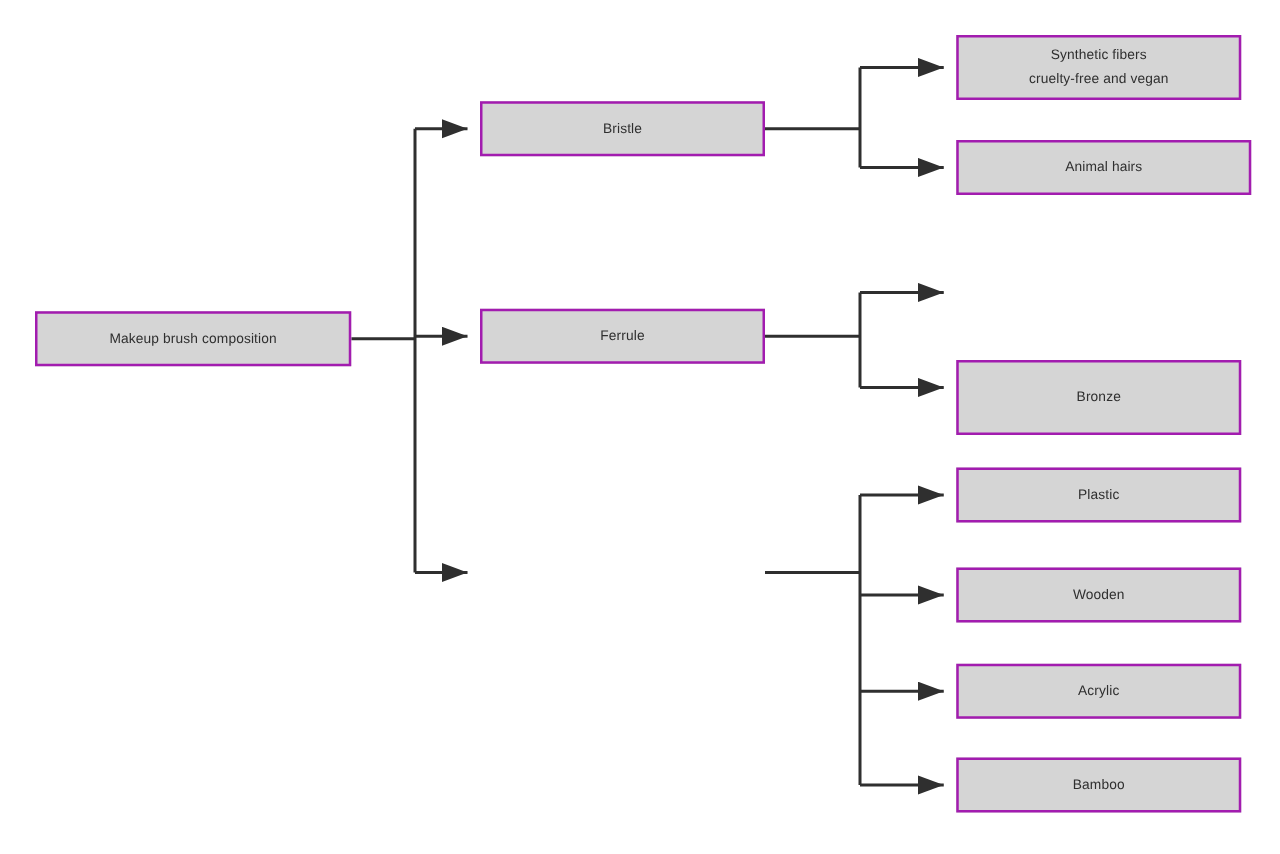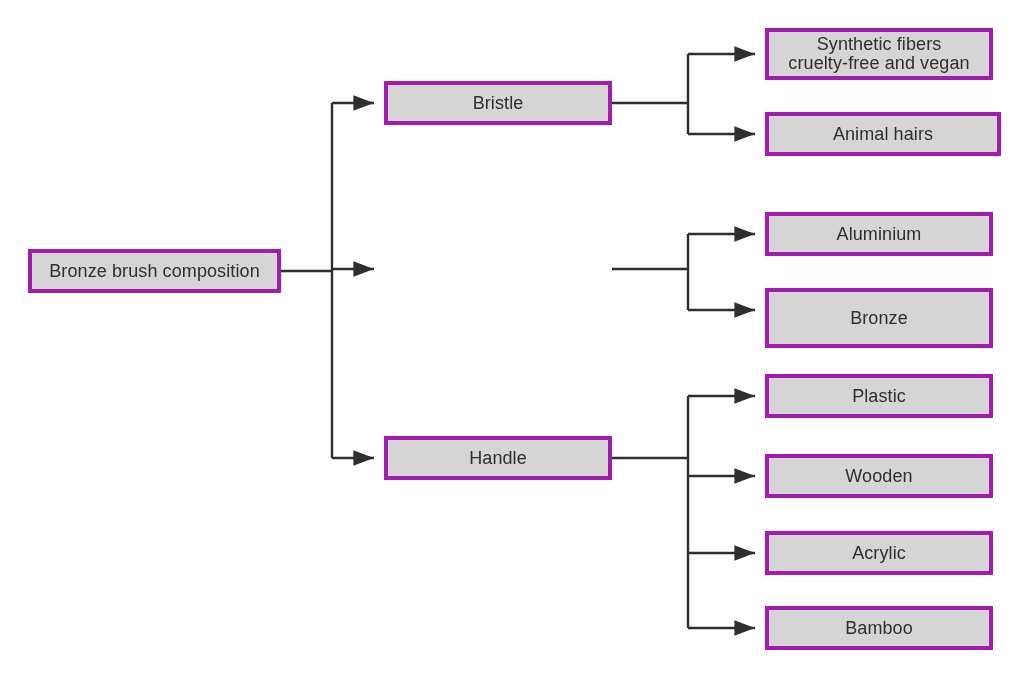--- a/index.html
+++ b/index.html
@@ -12,23 +12,23 @@
     width: 1024px;
     height: 683px;
     background: #ffffff;
     font-family: "Liberation Sans", sans-serif;
     overflow: hidden;
   }
   .node {
     position: absolute;
     box-sizing: border-box;
     background: #d5d5d5;
-    border: 4px solid #a21caf;
+    border: 2px solid #a21caf;
     color: #2f2f2f;
-    font-size: 18px;
+    font-size: 11px;
     line-height: 19px;
     display: flex;
     align-items: center;
     justify-content: center;
     text-align: center;
     white-space: pre-line;
     letter-spacing: 0.1px;
   }
   #diagram-svg {
     position: absolute;
@@ -73,29 +73,28 @@
 
       <path d="M612,458 L688,458"></path>
       <path d="M688,396 L688,628"></path>
       <path d="M688,396 L755,396" marker-end="url(#arrow)"></path>
       <path d="M688,476 L755,476" marker-end="url(#arrow)"></path>
       <path d="M688,553 L755,553" marker-end="url(#arrow)"></path>
       <path d="M688,628 L755,628" marker-end="url(#arrow)"></path>
     </g>
   </svg>
 
-  <div class="node" style="left: 28px; top: 249px; width: 253px; height: 44px;">Bronze brush composition</div>
+  <div class="node" style="left: 28px; top: 249px; width: 253px; height: 44px;">Makeup brush composition</div>
 
   <div class="node" style="left: 384px; top: 81px; width: 228px; height: 44px; text-align: center;">Bristle</div>
   <div class="node" style="left: 765px; top: 28px; width: 228px; height: 52px;">Synthetic fibers
 cruelty-free and vegan</div>
   <div class="node" style="left: 765px; top: 112px; width: 236px; height: 44px;">Animal hairs</div>
 
-  <div class="node" style="left: 765px; top: 212px; width: 228px; height: 44px;">Aluminium</div>
+  <div class="node" style="left: 384px; top: 247px; width: 228px; height: 44px;">Ferrule</div>
   <div class="node" style="left: 765px; top: 288px; width: 228px; height: 60px;">Bronze</div>
 
-  <div class="node" style="left: 384px; top: 436px; width: 228px; height: 44px;">Handle</div>
   <div class="node" style="left: 765px; top: 374px; width: 228px; height: 44px;">Plastic</div>
   <div class="node" style="left: 765px; top: 454px; width: 228px; height: 44px;">Wooden</div>
   <div class="node" style="left: 765px; top: 606px; width: 228px; height: 44px;">Bamboo</div>
   <div class="node" style="left: 765px; top: 531px; width: 228px; height: 44px;">Acrylic</div>
 
 </div>
 
 </body></html>

